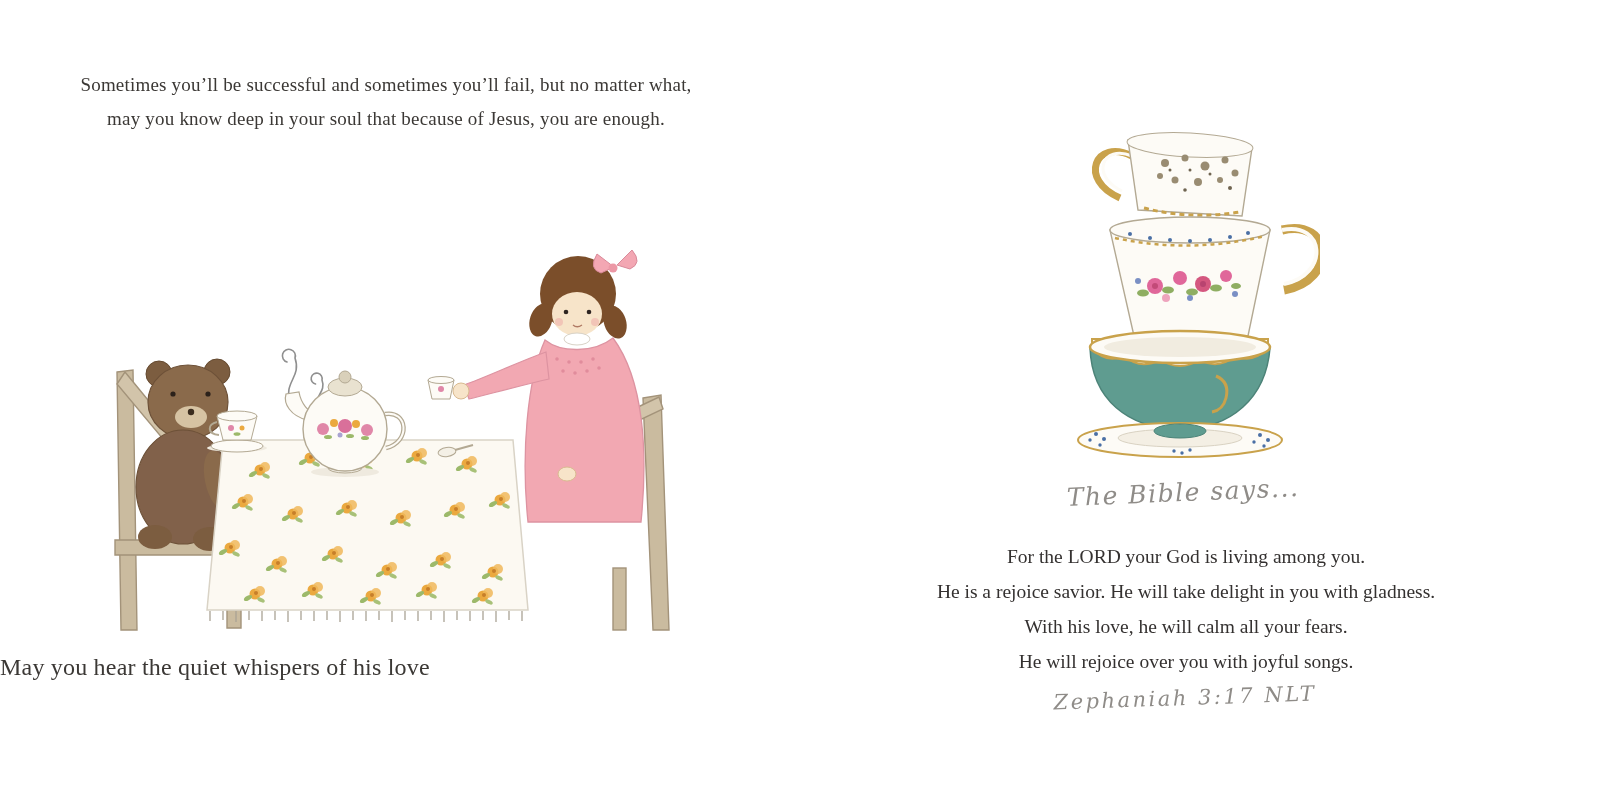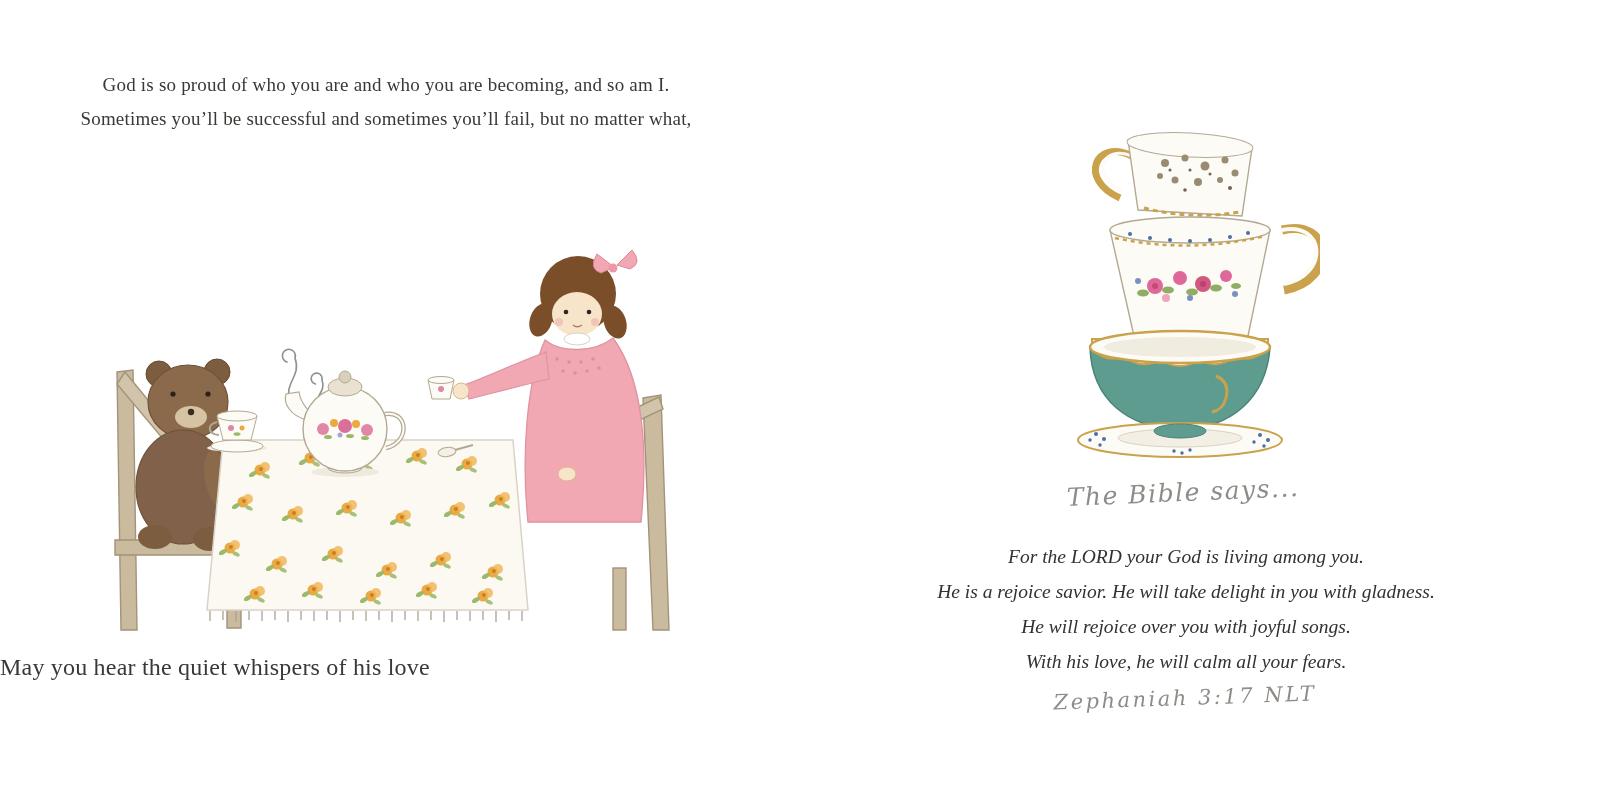--- a/index.html
+++ b/index.html
@@ -1,38 +1,38 @@
 <!DOCTYPE html>
 <html><head>
 <meta charset="utf-8">
 <style>
   html,body{margin:0;padding:0;}
   body{width:1600px;height:800px;background:#ffffff;position:relative;overflow:hidden;
        font-family:"Liberation Serif","DejaVu Serif",serif;color:#3b3835;}
   .abs{position:absolute;}
   .blessing{left:16px;top:68px;width:740px;text-align:center;font-size:19px;line-height:34px;letter-spacing:.2px;}
   .closing{left:0;top:650px;width:740px;text-align:left;font-size:24px;line-height:35px;letter-spacing:.2px;}
-  .verse{left:900px;top:539px;width:572px;text-align:center;font-style:italic;font-size:19.5px;line-height:35px;color:#343130;}
+  .verse{left:900px;top:539px;width:572px;text-align:center;font-size:19.5px;line-height:35px;color:#343130;}
   .heading{left:983px;top:478px;width:400px;text-align:center;font-style:italic;
            font-family:"DejaVu Serif",serif;font-size:25px;color:#8f8c88;letter-spacing:1.5px;transform:rotate(-2.5deg);}
   .reference{left:985px;top:686px;width:400px;text-align:center;font-style:italic;
            font-family:"DejaVu Serif",serif;font-size:21px;color:#8f8c88;letter-spacing:2.5px;transform:rotate(-2deg);}
   svg.teaparty{left:95px;top:222px;}
   svg.cups{left:1040px;top:118px;}
 </style>
 </head>
 <body>
 
 <div>
 
   <section>
 
     <div class="abs blessing">
-      <div>God is so proud of who you are and who you are becoming, and so am I.</div>
       <div>Sometimes you’ll be successful and sometimes you’ll fail, but no matter what,</div>
+      <div>may you know deep in your soul that because of Jesus, you are enough.</div>
     </div>
 
     <svg class="abs teaparty" width="590" height="412" viewBox="0 0 590 412">
       <defs>
         <g id="flw">
           <circle r="5.5" fill="#eba93f"></circle>
           <circle cx="5" cy="-3" r="5" fill="#f0b95c" opacity="0.85"></circle>
           <circle cx="1" cy="-1" r="2" fill="#c77f2a"></circle>
           <ellipse cx="-7" cy="4" rx="4.5" ry="2.2" fill="#9cb96a" transform="rotate(-30 -7 4)"></ellipse>
           <ellipse cx="6" cy="6" rx="4" ry="2" fill="#a8c178" transform="rotate(25 6 6)"></ellipse>
@@ -269,20 +269,20 @@
         </g>
         <ellipse cx="140" cy="313" rx="26" ry="7" fill="#5f9c90" stroke="#4c8378"></ellipse>
       </g>
     </svg>
 
     <div class="abs heading">The Bible says...</div>
 
     <div class="abs verse">
       <div>For the LORD your God is living among you.</div>
       <div>He is a rejoice savior. He will take delight in you with gladness.</div>
+      <div>With his love, he will calm all your fears.</div>
       <div>He will rejoice over you with joyful songs.</div>
-      <div>With his love, he will calm all your fears.</div>
     </div>
 
     <div class="abs reference">Zephaniah 3:17 NLT</div>
   </section>
 
 </div>
 
 </body></html>

